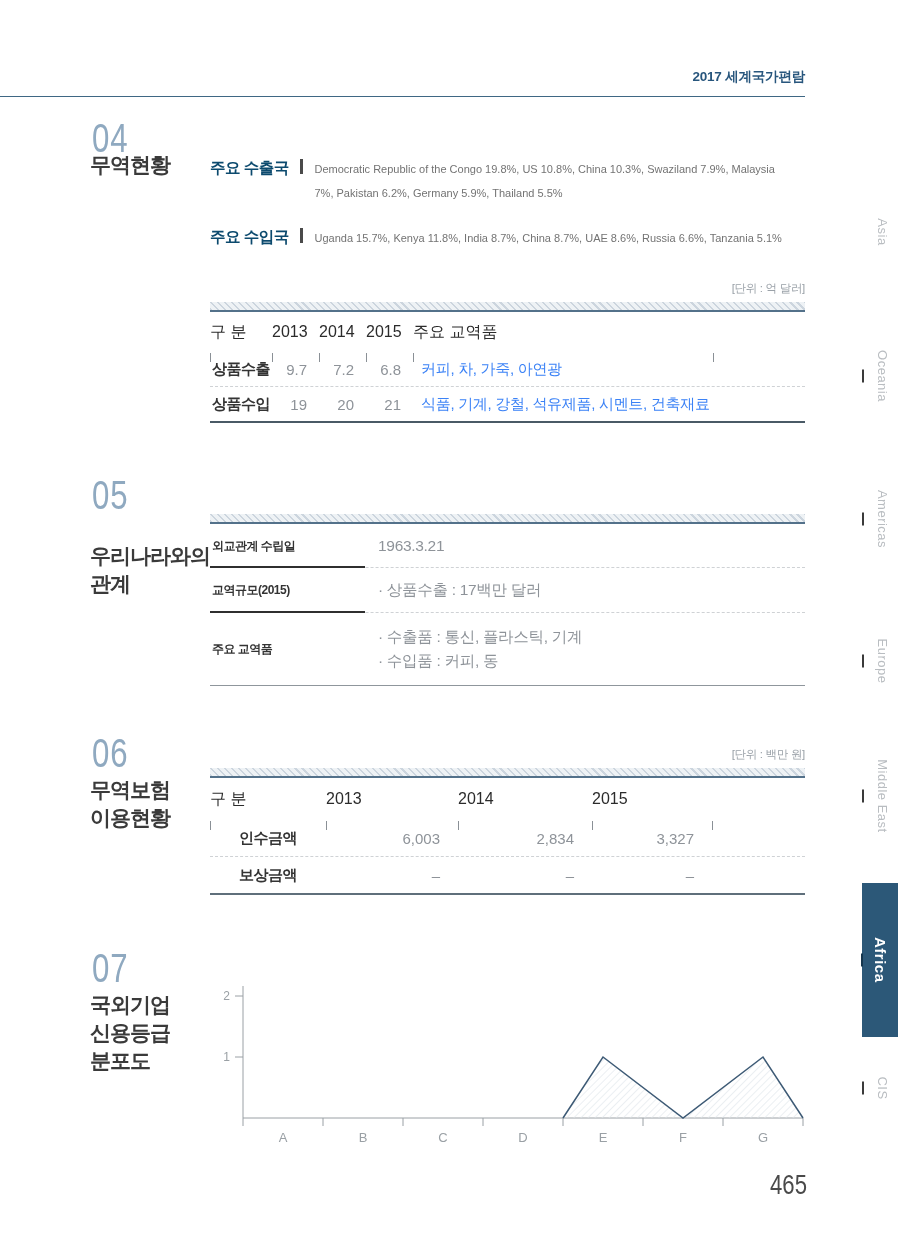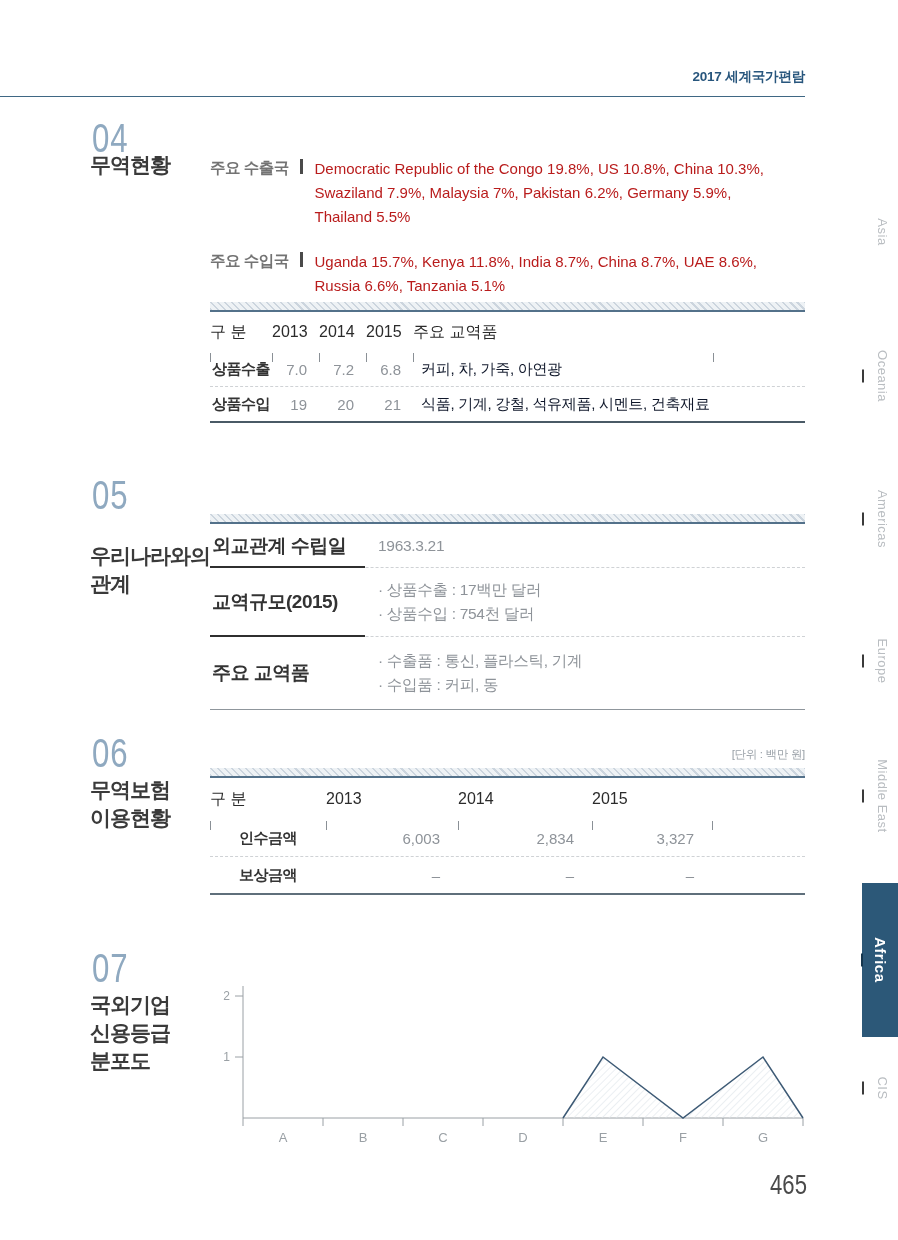--- a/index.html
+++ b/index.html
@@ -10,45 +10,45 @@
              font-size:13.5px;font-weight:bold;color:#28567d;letter-spacing:-0.2px;}
   .hdr-rule{position:absolute;top:96px;left:0;width:805px;height:0;border-top:1.5px solid #3f6784;}
   
   .sec-num{position:absolute;left:92px;font-size:40px;color:#8fa9c0;font-weight:400;
            transform:scaleX(0.78);transform-origin:left top;letter-spacing:1px;}
   .sec-title{position:absolute;left:90px;font-size:21px;font-weight:bold;color:#3a3a3a;
              line-height:28px;letter-spacing:-1px;}
   
   .partners{position:absolute;left:210px;top:157px;width:585px;}
   .p-row{display:flex;align-items:flex-start;margin-bottom:21px;}
-  .p-label{flex:0 0 90px;font-size:15.5px;font-weight:bold;color:#737373;letter-spacing:-0.5px;padding-top:1px;}
+  .p-label{flex:0 0 90px;font-size:15.5px;font-weight:bold;color:#0c4a6e;letter-spacing:-0.5px;padding-top:1px;}
   .p-div{flex:0 0 2.5px;height:15px;background:#4a4a4a;margin:2px 12px 0 0;}
-  .p-text{flex:1 1 auto;max-width:472px;font-size:15px;line-height:24px;color:#b91c1c;}
+  .p-text{flex:1 1 auto;max-width:472px;font-size:11px;line-height:24px;color:#737373;}
   
   .unit{position:absolute;left:0;width:805px;text-align:right;font-size:11.5px;color:#9aa1a8;letter-spacing:-0.3px;}
   
   .tbl{position:absolute;left:210px;width:595px;}
   .band{height:8px;background:repeating-linear-gradient(45deg,#ccd5de 0 1.5px,#eef2f5 1.5px 5px);
         border-bottom:2.5px solid #53718a;}
   .ticks{position:relative;height:0;}
   .tk{position:absolute;top:1px;width:1px;height:9px;background:#8a9096;}
   .dashed{border-bottom:1px dashed #cfd2d5;}
   
   .t04-row{display:grid;grid-template-columns:62px 47px 47px 47px 300px 1fr;align-items:center;}
   .t04-head{height:40px;font-size:16px;color:#2b2b2b;}
   .t04-data{height:34px;font-size:15px;}
   .c-center{text-align:left;}
   .c-num{text-align:right;padding-right:12px;color:#8e9399;}
-  .c-items{text-align:left;padding-left:8px;color:#0f172a;letter-spacing:-0.3px;}
+  .c-items{text-align:left;padding-left:8px;color:#3b82f6;letter-spacing:-0.3px;}
   .c-label{text-align:center;font-weight:bold;color:#333;letter-spacing:-0.5px;}
   .t04-bottom{border-bottom:2px solid #4a5a66;}
   
   .t05-row{position:relative;padding-left:168px;}
   .t05-row .lbl{position:absolute;left:2px;top:50%;transform:translateY(-50%);
-                width:155px;font-size:19px;font-weight:bold;color:#333;letter-spacing:-0.5px;}
+                width:155px;font-size:12px;font-weight:bold;color:#333;letter-spacing:-0.5px;}
   .t05-row::after{content:"";position:absolute;left:0;bottom:-1px;width:155px;border-bottom:2px solid #2f2f2f;}
   .t05-row.last::after{border-bottom:none;}
   .t05-val{font-size:15.5px;line-height:24px;color:#8e9399;letter-spacing:-0.3px;}
   .t05{border-bottom:1.5px solid #8f969c;}
   
   .t06-row{display:grid;grid-template-columns:116px 132px 134px 120px 1fr;align-items:center;}
   .t06-head{height:42px;font-size:16px;color:#2b2b2b;}
   .t06-data{height:36px;font-size:15px;}
   .t06-num{text-align:right;padding-right:18px;color:#8e9399;}
   .t06-bottom{border-bottom:2px solid #5f6f7b;}
@@ -83,20 +83,21 @@
       <div class="p-div"></div>
       <div class="p-text">Democratic Republic of the Congo 19.8%, US 10.8%, China 10.3%, Swaziland 7.9%, Malaysia 7%, Pakistan 6.2%, Germany 5.9%, Thailand 5.5%</div>
     </div>
     <div class="p-row">
       <div class="p-label">주요 수입국</div>
       <div class="p-div"></div>
       <div class="p-text">Uganda 15.7%, Kenya 11.8%, India 8.7%, China 8.7%, UAE 8.6%, Russia 6.6%, Tanzania 5.1%</div>
     </div>
   </div>
 
+  <div class="unit" style="top:281px;">[단위 : 억 달러]</div>
 
   <div class="tbl t04-bottom" style="top:302px;">
     <div class="band"></div>
     <div class="t04-row t04-head">
       <div class="c-center">구 분</div>
       <div class="c-center">2013</div>
       <div class="c-center">2014</div>
       <div class="c-center">2015</div>
       <div class="c-center">주요 교역품</div>
       <div></div>
@@ -104,21 +105,21 @@
     <div class="ticks">
       <i class="tk" style="left:0"></i>
         <i class="tk" style="left:62px"></i>
         <i class="tk" style="left:109px"></i>
       <i class="tk" style="left:156px"></i>
         <i class="tk" style="left:203px"></i>
         <i class="tk" style="left:503px"></i>
     </div>
     <div class="t04-row t04-data dashed">
       <div class="c-label">상품수출</div>
-      <div class="c-num">7.0</div>
+      <div class="c-num">9.7</div>
       <div class="c-num">7.2</div>
       <div class="c-num">6.8</div>
       <div class="c-items" style="grid-column:5 / 7;">커피, 차, 가죽, 아연광</div>
     </div>
     <div class="t04-row t04-data">
       <div class="c-label">상품수입</div>
       <div class="c-num">19</div>
       <div class="c-num">20</div>
       <div class="c-num">21</div>
       <div class="c-items" style="grid-column:5 / 7;">식품, 기계, 강철, 석유제품, 시멘트, 건축재료</div>
@@ -133,21 +134,20 @@
 
   <div class="tbl t05" style="top:514px;">
     <div class="band"></div>
     <div class="t05-row dashed" style="padding:10px 0 9px 168px;">
       <div class="lbl">외교관계 수립일</div>
       <div class="t05-val">1963.3.21</div>
     </div>
     <div class="t05-row dashed" style="padding:10px 0 10px 168px;">
       <div class="lbl">교역규모(2015)</div>
       <div class="t05-val">· 상품수출 : 17백만 달러</div>
-      <div class="t05-val">· 상품수입 : 754천 달러</div>
     </div>
     <div class="t05-row last" style="padding:12px 0 12px 168px;">
       <div class="lbl">주요 교역품</div>
       <div class="t05-val">· 수출품 : 통신, 플라스틱, 기계</div>
       <div class="t05-val">· 수입품 : 커피, 동</div>
     </div>
   </div>
 
   <div class="sec-num" style="top:731px;">06</div>
   <div class="sec-title" style="top:776px;">

